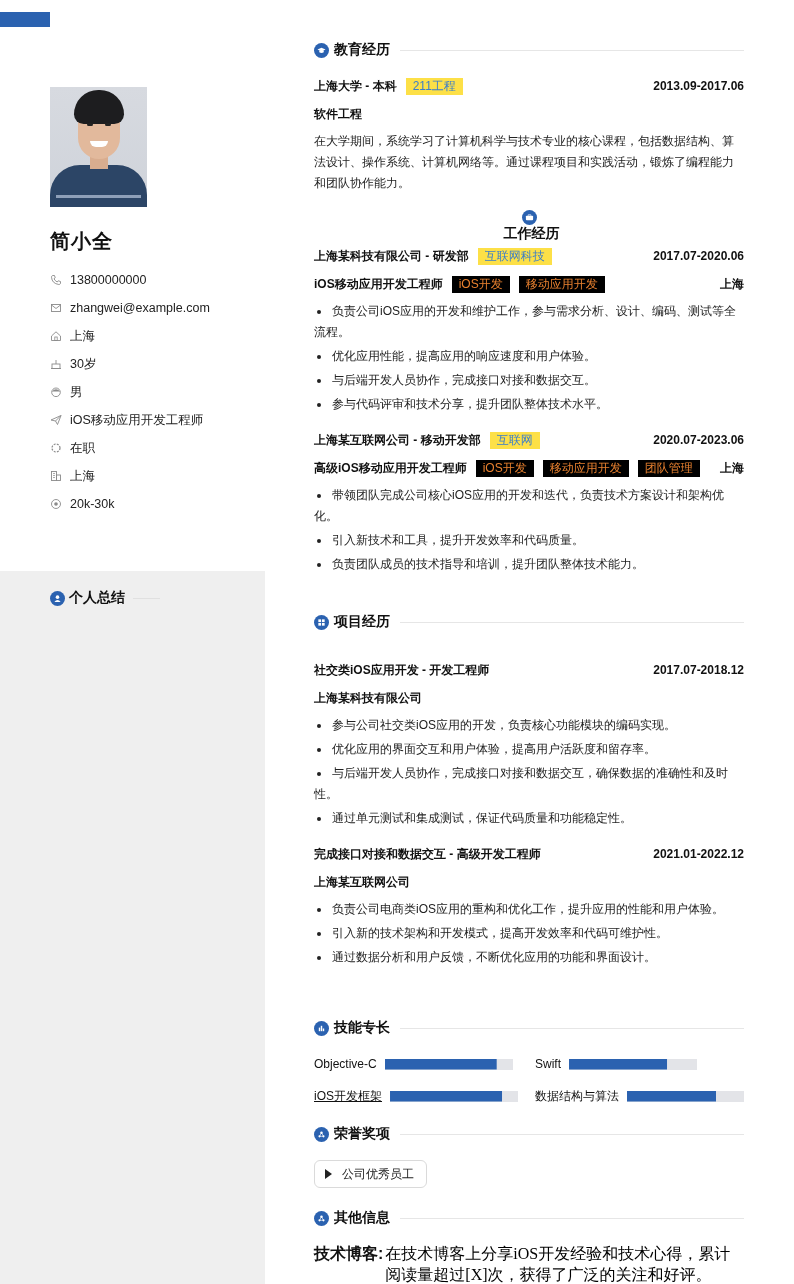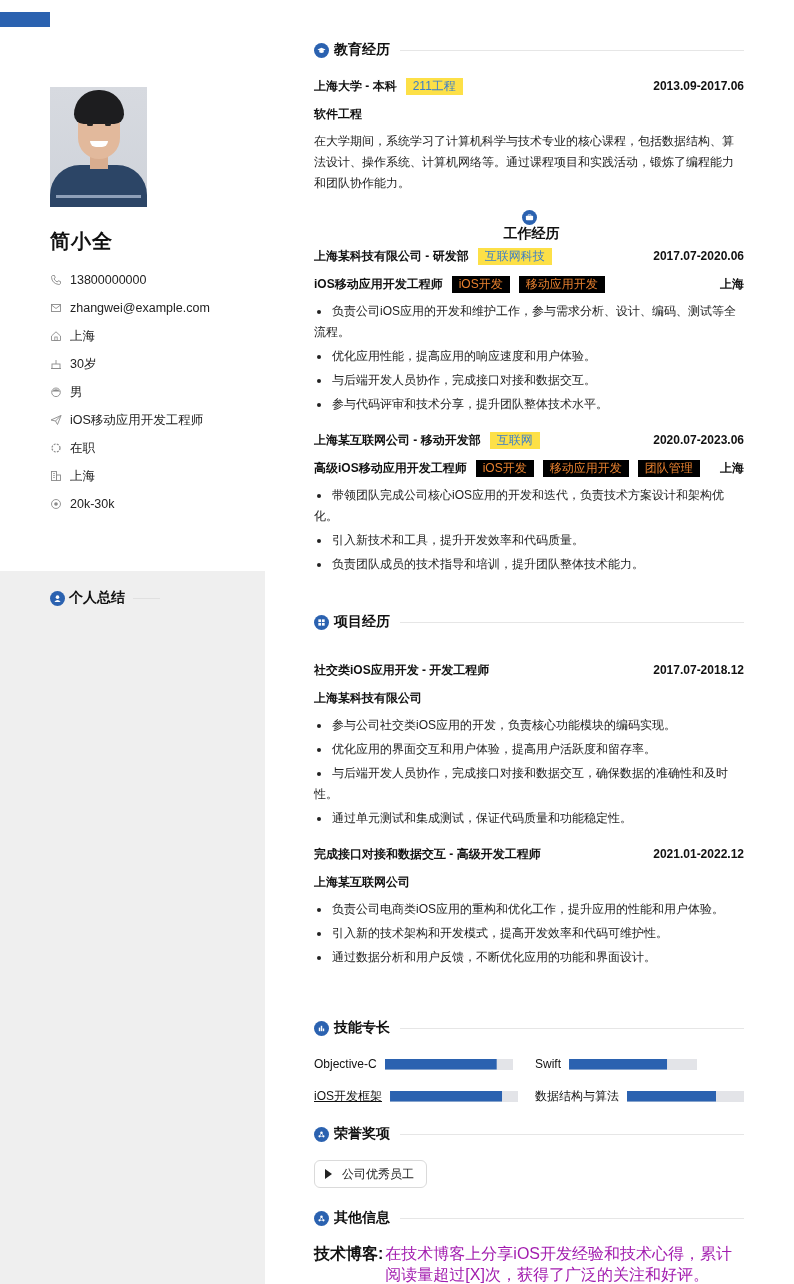--- a/index.html
+++ b/index.html
@@ -53,21 +53,21 @@
   .skill-row { position: absolute; display: flex; align-items: center; height: 16px; font-size: 12px; color: #111; }
   .skill-bar { height: 11px; background: #e3e4e8; position: relative; margin-left: 8px; }
   .skill-fill { position: absolute; left: 0; top: 0; height: 11px; background: #2b62b0; clip-path: polygon(0 0, 100% 0, calc(100% - 0px) 100%, 0 100%); }
   .skill-fill::after { content:""; position:absolute; right:-4px; top:0; width:0; height:0; border-top:11px solid #2b62b0; border-right:4px solid transparent; }
 
   .award { position: absolute; left: 314px; top: 1160px; height: 28px; padding: 0 12px 0 10px; border: 1px solid #dadada; border-radius: 6px; display: flex; align-items: center; font-size: 12px; color: #222; }
   .award .tri { width: 0; height: 0; border-left: 7px solid #222; border-top: 5px solid transparent; border-bottom: 5px solid transparent; margin-right: 10px; }
 
   .other { position: absolute; left: 314px; top: 1243px; width: 430px; display: flex; font-size: 16px; line-height: 21px; }
   .other .label { font-weight: bold; color: #111; white-space: nowrap; }
-  .other .val { color: #a21caf; margin-left: 2px; }
+  .other .val { color: #000000; margin-left: 2px; font-family: Liberation Serif, serif; }
 </style>
 </head>
 <body>
 
 <div class="top-bar"></div>
 
 <div class="sidebar">
   <div class="sidebar-gray"></div>
 
   <div class="photo">

